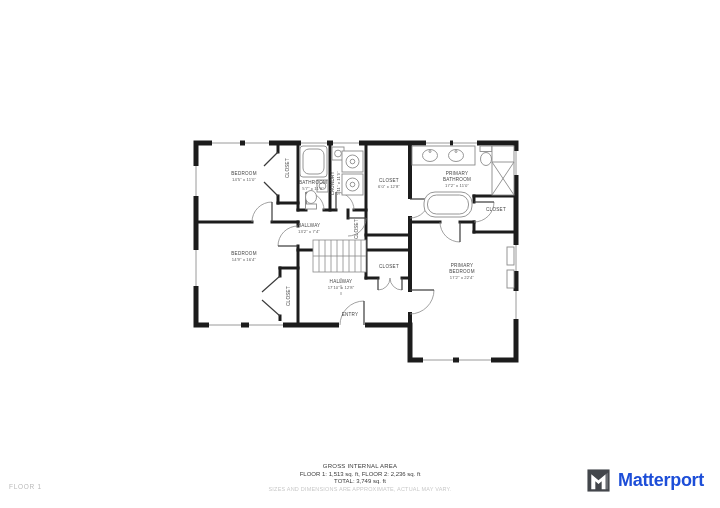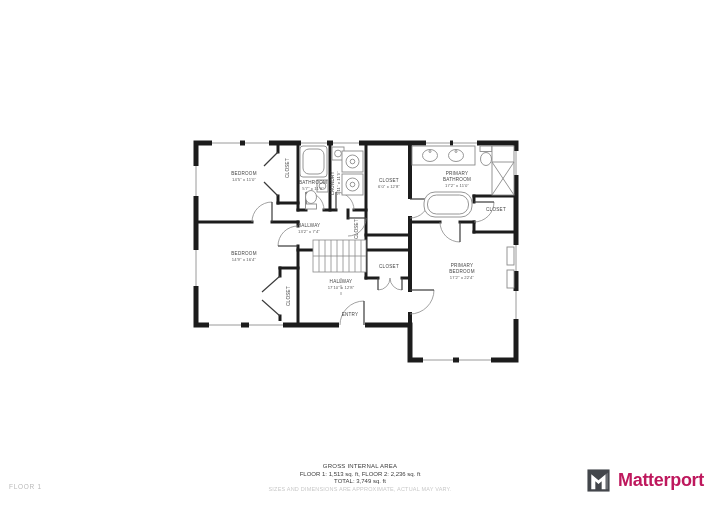--- a/index.html
+++ b/index.html
@@ -23,21 +23,21 @@
   .footer-area .l2{font-size:6px;margin-bottom:1.5px;}
   .footer-area .l3{font-size:6px;margin-bottom:2px;}
   .footer-area .l4{font-size:5.5px;color:#c9c9c9;letter-spacing:.2px;}
   .floor-label{
     position:absolute;left:9px;top:483px;font-size:6.5px;color:#b9b9b9;letter-spacing:.7px;
   }
   .brand{
     position:absolute;right:16px;top:468px;display:flex;align-items:center;gap:7px;
   }
   .brand .wordmark{
-    font-size:18px;font-weight:bold;color:#be185d;letter-spacing:-.3px;
+    font-size:18px;font-weight:bold;color:#1d4ed8;letter-spacing:-.3px;
   }
 </style>
 </head>
 <body>
 
 <div id="stage">
 
   <svg id="plan-svg" width="720" height="508" viewBox="0 0 720 508">
 
     <g stroke="#1c1c1c" fill="none" stroke-linecap="square">

